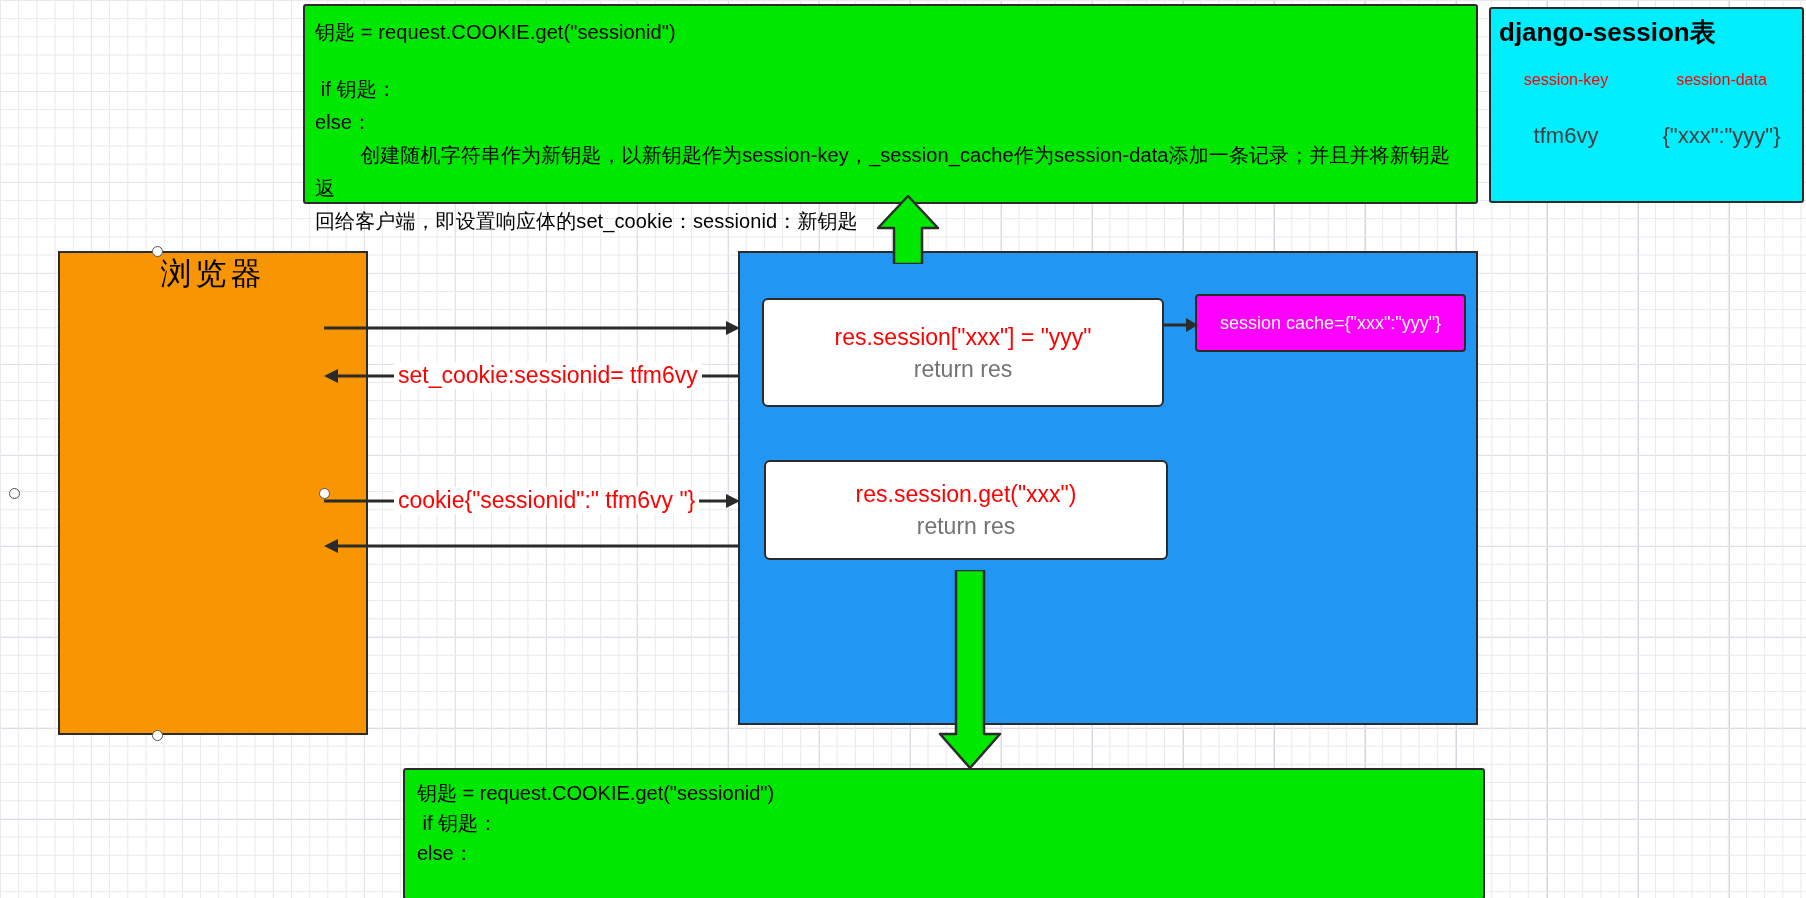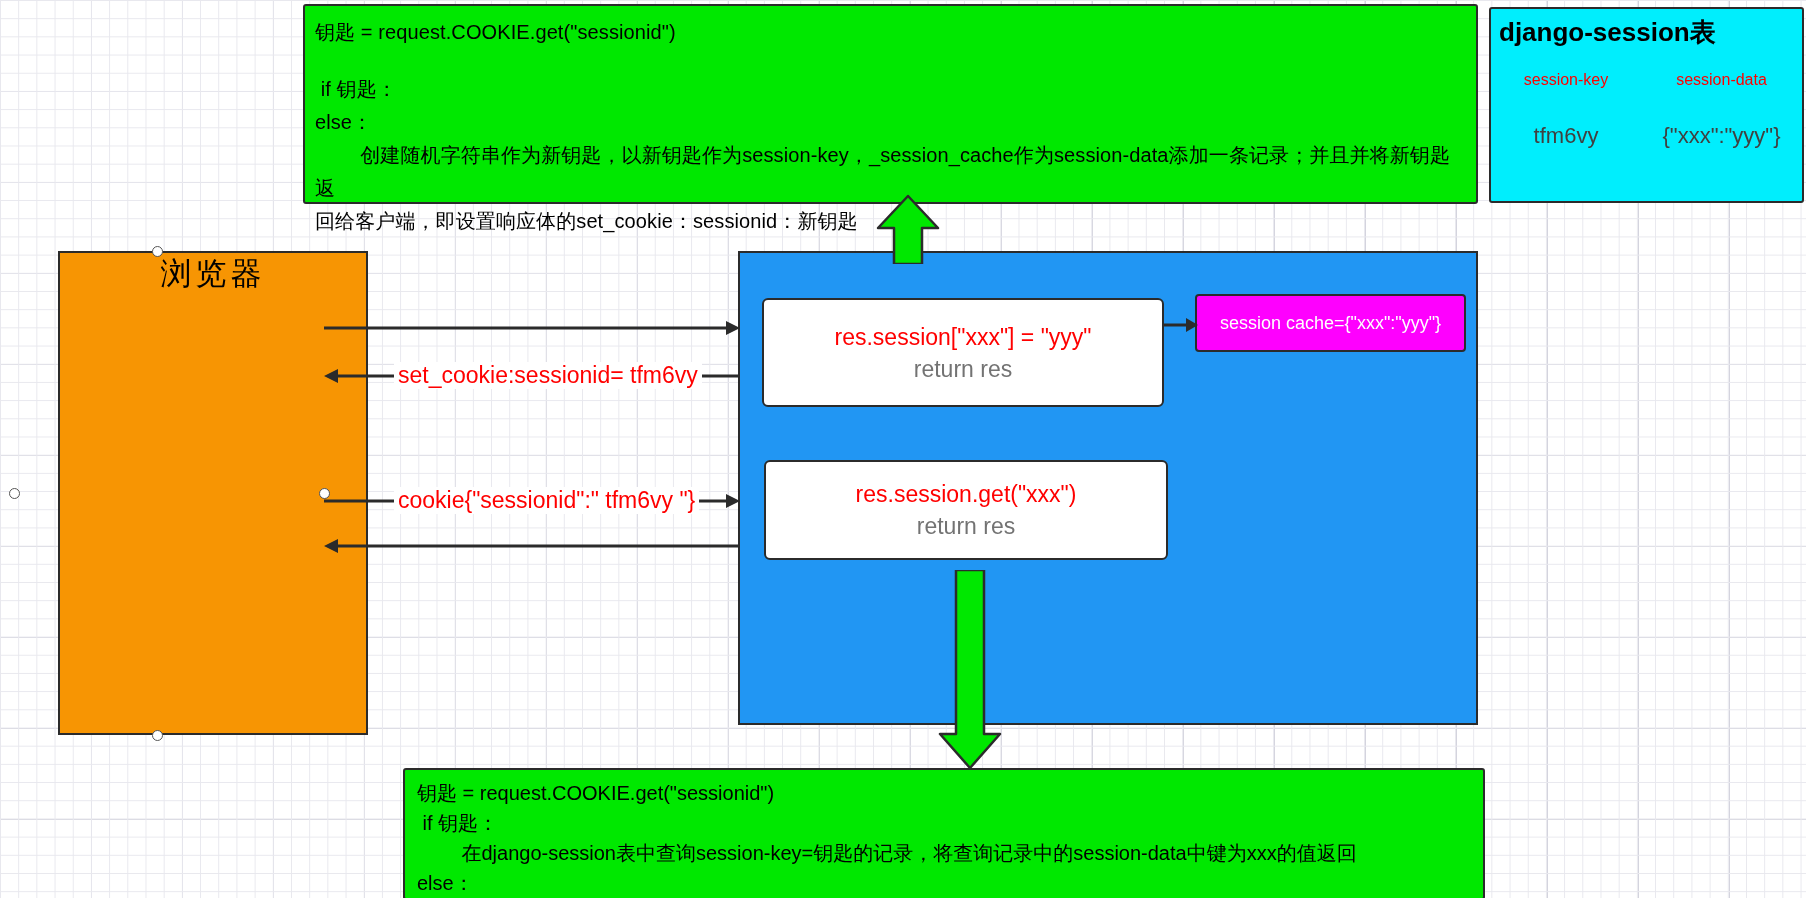--- a/index.html
+++ b/index.html
@@ -191,16 +191,15 @@
 <div class="connector" style="left:324px;top:535px;">
   <svg width="416" height="22" viewBox="0 0 416 22">
     <line x1="14" y1="11" x2="416" y2="11" stroke="#2b2b2b" stroke-width="3"></line>
     <polygon points="14,4 0,11 14,18" fill="#2b2b2b"></polygon>
   </svg>
 </div>
 
 <div class="node greenbox" id="bottom-green">
   <div class="ln">钥匙 = request.COOKIE.get("sessionid")</div>
   <div class="ln"> if 钥匙：</div>
-  <div class="ln">        在django-session表中查询session-key=钥匙的记录，将查询记录中的session-data中键为xxx的值返回</div>
   <div class="ln">else：</div>
 
 </div>
 
 </body></html>

